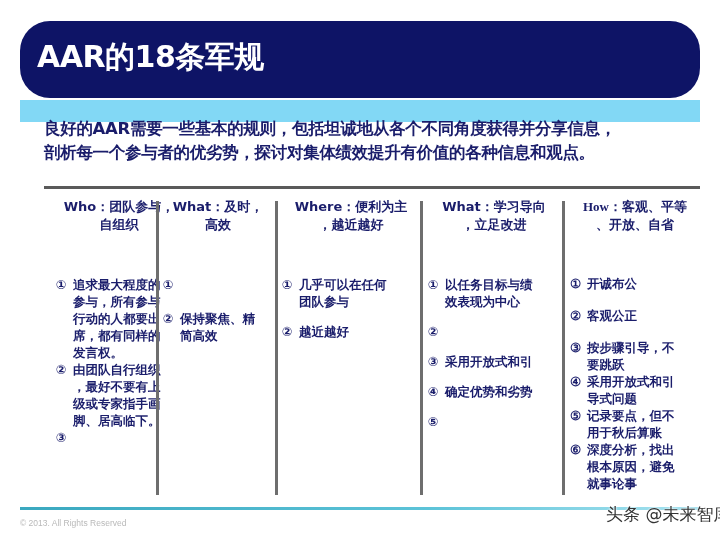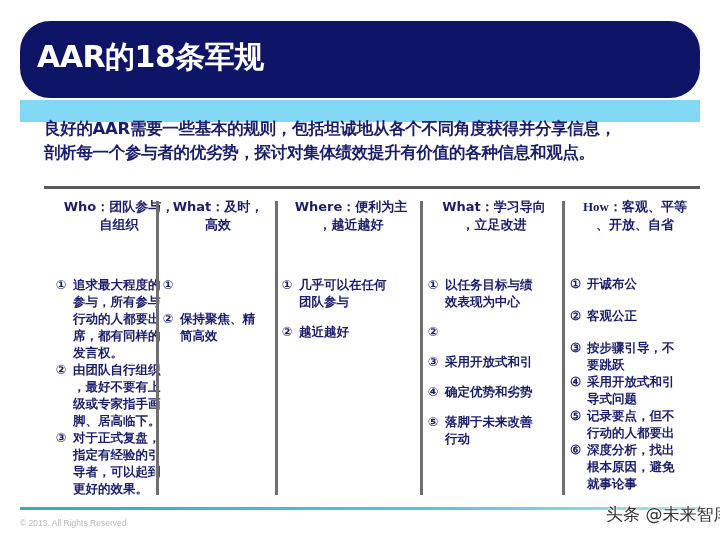--- a/index.html
+++ b/index.html
@@ -154,24 +154,20 @@
     </div>
     <div class="item">
       <span class="num">②</span>
       <span class="txt">由团队自行组织
 ，最好不要有上
 级或专家指手画
 脚、居高临下。</span>
     </div>
     <div class="item">
       <span class="num">③</span>
-      <span class="txt">对于正式复盘，
-指定有经验的引
-导者，可以起到
-更好的效果。</span>
     </div>
   </div>
 </div>
 <div class="col-divider" style="left:156px;"></div>
 
 <div class="col" style="left:163px; width:110px;">
   <div class="col-header">What：及时，
 高效</div>
   <div class="col-items" style="top:78px;">
     <div class="item" style="margin-bottom:17px;">
@@ -218,22 +214,20 @@
     <div class="item" style="margin-bottom:13px;">
       <span class="num">③</span>
       <span class="txt">采用开放式和引</span>
     </div>
     <div class="item" style="margin-bottom:13px;">
       <span class="num">④</span>
       <span class="txt">确定优势和劣势</span>
     </div>
     <div class="item">
       <span class="num">⑤</span>
-      <span class="txt">落脚于未来改善
-行动</span>
     </div>
   </div>
 </div>
 <div class="col-divider" style="left:562px;"></div>
 
 <div class="col" style="left:570px; width:130px;font-family:Liberation Serif, serif;">
   <div class="col-header">How：客观、平等
 、开放、自省</div>
   <div class="col-items" style="top:78px;">
     <div class="item" style="margin-bottom:15px;">
@@ -250,21 +244,21 @@
 要跳跃</span>
     </div>
     <div class="item">
       <span class="num">④</span>
       <span class="txt">采用开放式和引
 导式问题</span>
     </div>
     <div class="item">
       <span class="num">⑤</span>
       <span class="txt">记录要点，但不
-行动的人都要出</span>
+用于秋后算账</span>
     </div>
     <div class="item">
       <span class="num">⑥</span>
       <span class="txt">深度分析，找出
 根本原因，避免
 就事论事</span>
     </div>
   </div>
 </div>
 

